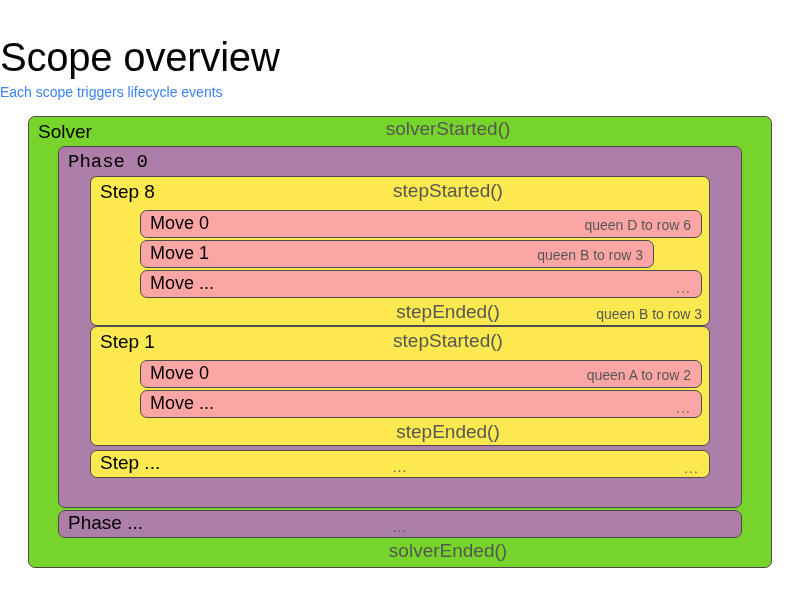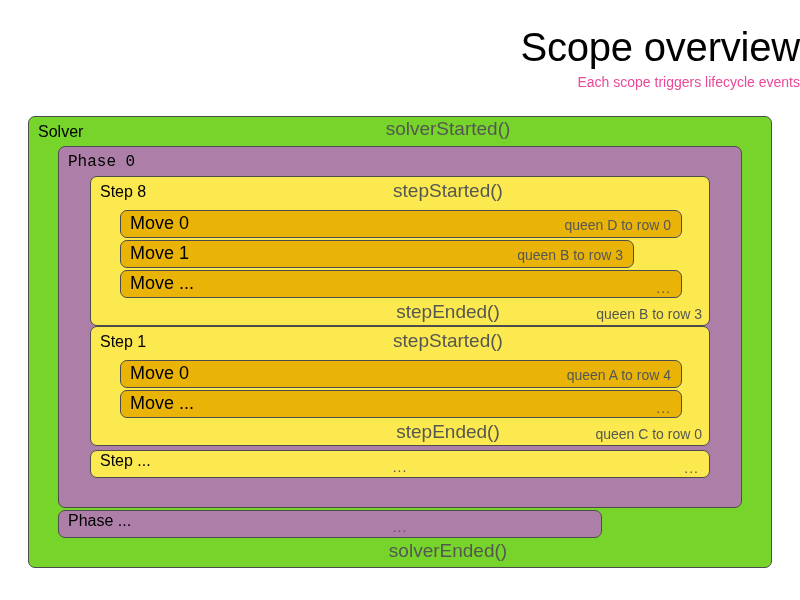--- a/index.html
+++ b/index.html
@@ -11,39 +11,39 @@
     width: 800px;
     height: 600px;
     font-family: "Liberation Sans", sans-serif;
     overflow: hidden;
     position: relative;
   }
 
   
   .header {
     position: absolute;
-    top: 1px;
-    left: 0;
-    width: 800px;
-    text-align: right;
+    top: 11px;
+    left: 0;
+    width: 800px;
+    text-align: left;
   }
   .title {
     margin: 0;
     padding-top: 24px;
     font-size: 40px;
     font-weight: normal;
     color: #000000;
     letter-spacing: -0.2px;
   }
   .subtitle {
     margin: 0;
     padding-top: 4px;
     font-size: 14px;
     font-weight: normal;
-    color: #ec4899;
+    color: #3b82f6;
   }
 
   
   .diagram {
     position: absolute;
     left: 0;
     top: 0;
     width: 800px;
     height: 600px;
   }
@@ -51,35 +51,35 @@
   
   .scope {
     position: absolute;
     box-sizing: border-box;
     border: 1px solid #4c4c4c;
     border-radius: 7px;
   }
   .scope-solver { background: #77d42a; }
   .scope-phase  { background: #ad7fa8; }
   .scope-step   { background: #fce94f; }
-  .scope-move   { background: #eab308; }
+  .scope-move   { background: #fca5a5; margin-left: 20px; }
 
   
   .row {
     position: absolute;
     left: 0;
     width: 100%;
     height: 26px;
     line-height: 26px;
   }
   .scope-name {
     position: absolute;
     left: 9px;
     top: 0;
-    font-size: 16px;
+    font-size: 19px;
     color: #000000;
     white-space: nowrap;
   }
   .scope-name-sm {
     font-size: 18px;
   }
 
   
   .event {
     position: absolute;
@@ -152,21 +152,21 @@
 
     <div class="row" style="top:2px;">
       <span class="scope-name">Step 8</span>
     </div>
   </div>
 
   <div class="event" style="top:180px;">stepStarted()</div>
 
   <div class="scope scope-move" style="left:120px; top:210px; width:562px; height:28px;">
     <span class="scope-name scope-name-sm" style="top:2px;">Move 0</span>
-    <span class="detail" style="right:10px; top:6px;">queen D to row 0</span>
+    <span class="detail" style="right:10px; top:6px;">queen D to row 6</span>
   </div>
 
   <div class="scope scope-move" style="left:120px; top:240px; width:514px; height:28px;">
     <span class="scope-name scope-name-sm" style="top:2px;">Move 1</span>
     <span class="detail" style="right:10px; top:6px;">queen B to row 3</span>
   </div>
 
   <div class="scope scope-move" style="left:120px; top:270px; width:562px; height:28px;">
     <span class="scope-name scope-name-sm" style="top:2px;">Move ...</span>
     <span class="detail detail-dots" style="right:10px; top:9px;">...</span>
@@ -180,38 +180,37 @@
 
     <div class="row" style="top:2px;">
       <span class="scope-name">Step 1</span>
     </div>
   </div>
 
   <div class="event" style="top:330px;">stepStarted()</div>
 
   <div class="scope scope-move" style="left:120px; top:360px; width:562px; height:28px;">
     <span class="scope-name scope-name-sm" style="top:2px;">Move 0</span>
-    <span class="detail" style="right:10px; top:6px;">queen A to row 4</span>
+    <span class="detail" style="right:10px; top:6px;">queen A to row 2</span>
   </div>
 
   <div class="scope scope-move" style="left:120px; top:390px; width:562px; height:28px;">
     <span class="scope-name scope-name-sm" style="top:2px;">Move ...</span>
     <span class="detail detail-dots" style="right:10px; top:9px;">...</span>
   </div>
 
   <div class="event" style="top:421px;">stepEnded()</div>
 
-  <div class="detail" style="left:430px; top:426px; width:272px;">queen C to row 0</div>
 
   <div class="scope scope-step" style="left:90px; top:450px; width:620px; height:28px;">
     <span class="scope-name" style="top:1px;">Step ...</span>
     <span class="detail detail-dots" style="right:10px; top:9px;">...</span>
   </div>
 
   <div class="center-dots" style="top:459px;">...</div>
 
-  <div class="scope scope-phase" style="left:58px; top:510px; width:544px; height:28px;">
+  <div class="scope scope-phase" style="left:58px; top:510px; width:684px; height:28px;">
     <span class="scope-name" style="top:1px;">Phase ...</span>
   </div>
 
   <div class="center-dots" style="top:519px;">...</div>
 
 </div>
 
 </body></html>

